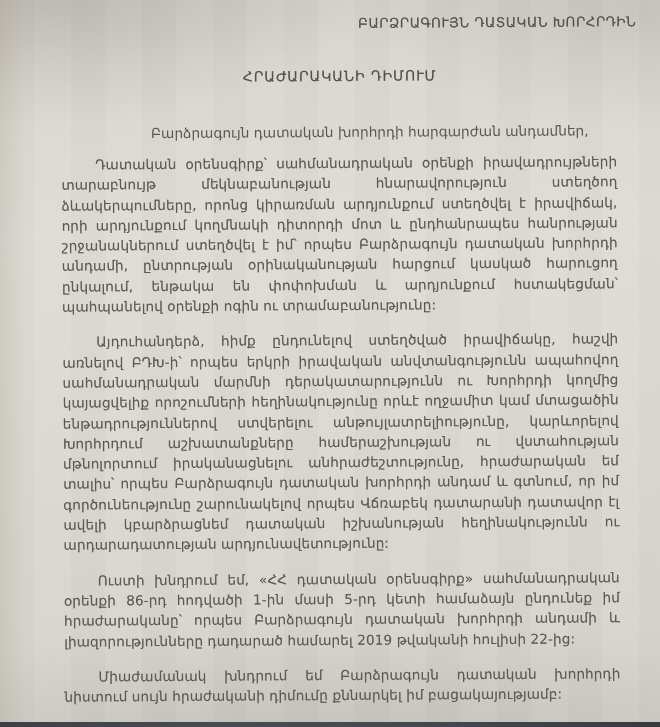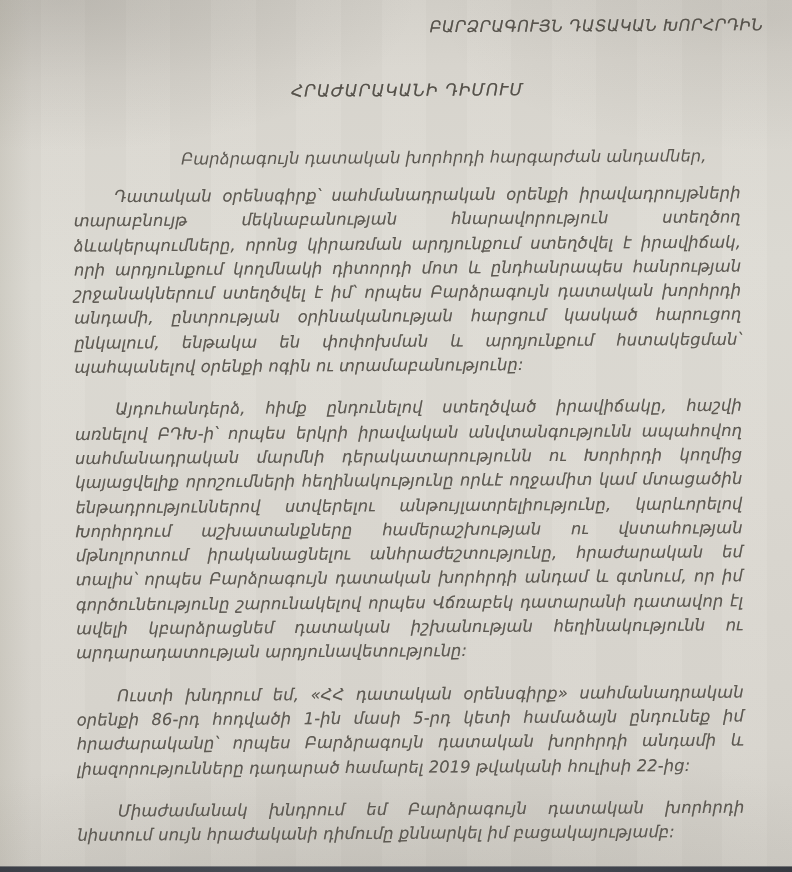--- a/index.html
+++ b/index.html
@@ -15,21 +15,20 @@
     background:
       radial-gradient(ellipse 420px 180px at 8% 0%, rgba(105,100,92,0.20), rgba(0,0,0,0) 70%),
       radial-gradient(ellipse 380px 160px at 96% 2%, rgba(110,105,96,0.13), rgba(0,0,0,0) 70%),
       radial-gradient(ellipse 700px 200px at 50% 104%, rgba(120,115,105,0.16), rgba(0,0,0,0) 70%),
       repeating-linear-gradient(90deg,
         rgba(0,0,0,0.015) 0px, rgba(0,0,0,0.015) 34px,
         rgba(255,255,255,0.020) 34px, rgba(255,255,255,0.020) 71px),
       linear-gradient(178deg, #d2cfc8 0%, #dad7d0 9%, #dedcd5 32%, #dcd9d2 58%, #d8d5ce 86%, #d1cec7 100%);
     overflow: hidden;
     color: #5b5750;
-    font-style: italic;
   }
   .tilt {
     position: absolute; inset: 0;
     transform: rotate(-0.35deg);
     transform-origin: 50% 40%;
   }
   .addressee {
     padding: 15px 22px 0 0;
     text-align: right;
     font-size: 13.5px;

